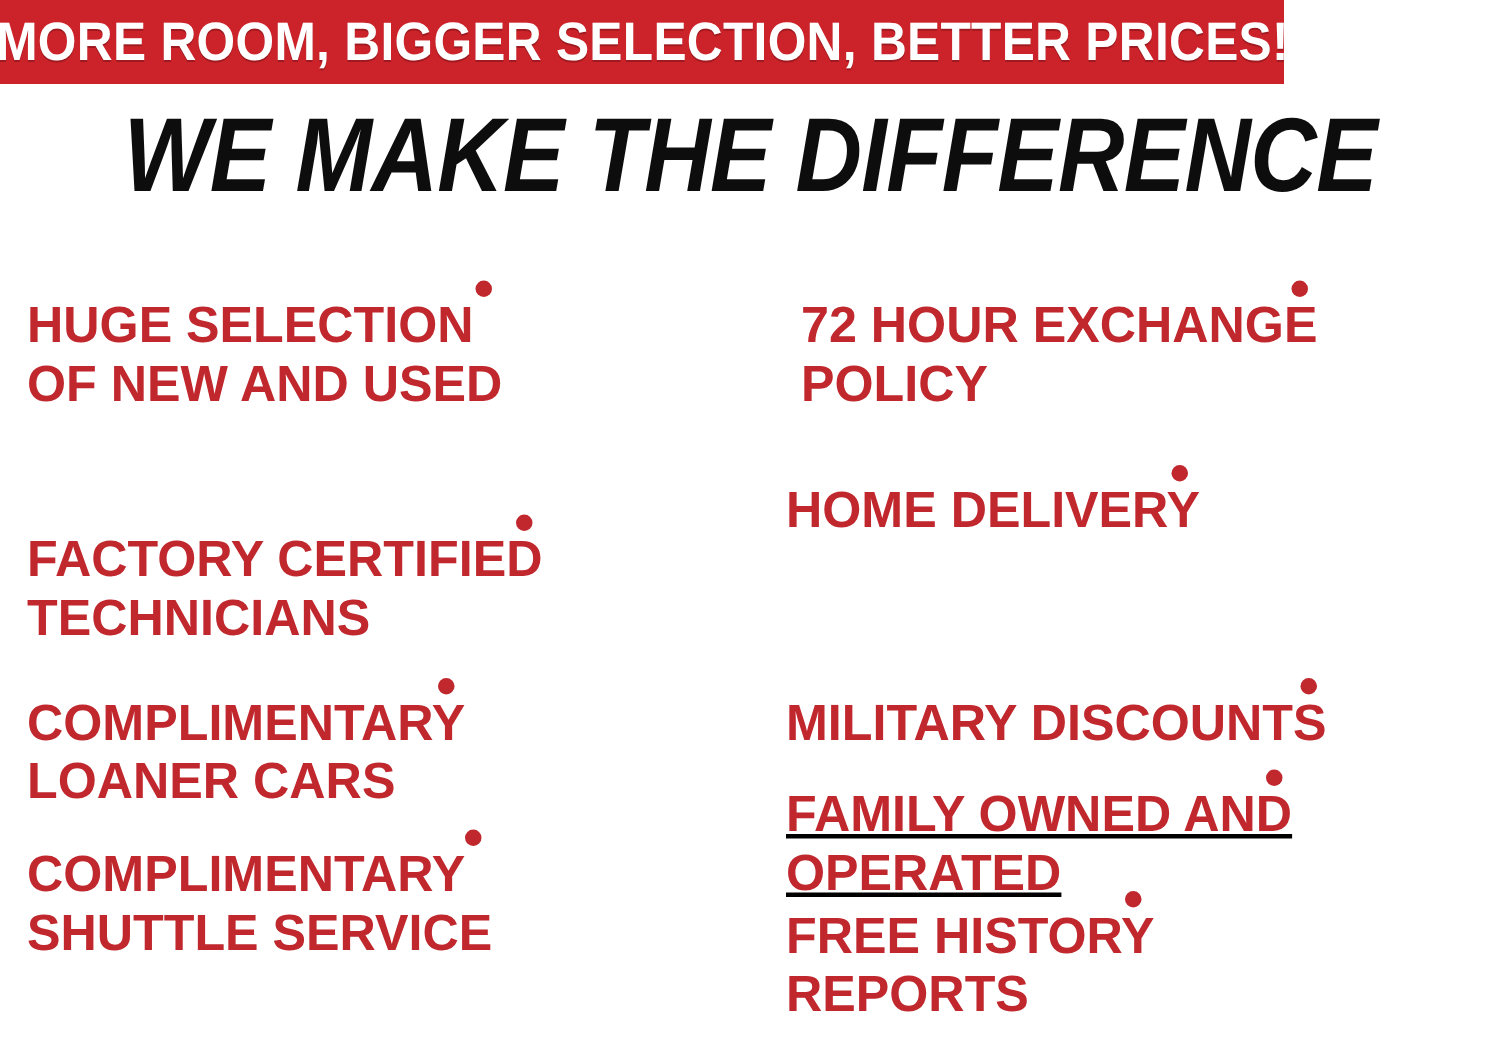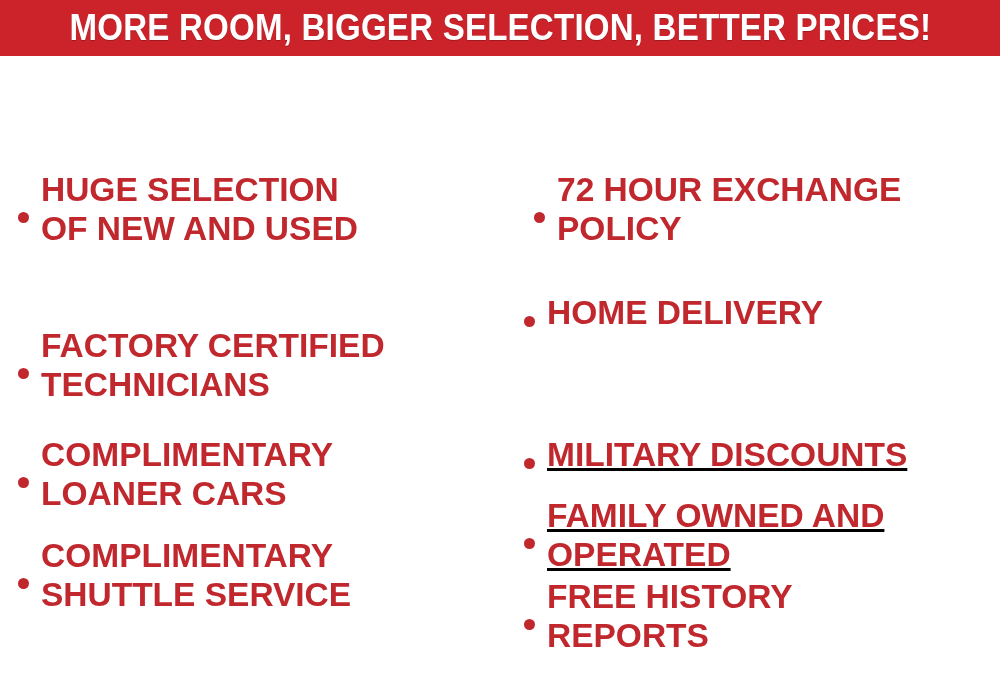--- a/index.html
+++ b/index.html
@@ -16,21 +16,21 @@
     height: 694px;
     background: #ffffff;
     overflow: hidden;
   }
 
   
   .banner {
     position: absolute;
     left: 0;
     top: 0;
-    width: 1000px;
+    width: 856px;
     height: 56px;
     background: #cc2229;
     display: flex;
     align-items: center;
     justify-content: center;
     overflow: hidden;
   }
   .banner-text {
     color: #ffffff;
     font-family: "Liberation Sans", sans-serif;
@@ -81,21 +81,22 @@
     position: absolute;
     top: 0;
     height: 544px;
   }
   .col-left  { left: 14px;  width: 486px; }
   .col-right { left: 518px; width: 482px; }
 
   .bullet-item {
     position: absolute;
     display: flex;
-    align-items: center;
+    align-items: flex-end;
+    flex-direction: column;
   }
   .dot {
     flex: 0 0 auto;
     width: 11px;
     height: 11px;
     border-radius: 50%;
     background: #c0282e;
     margin-top: 17px;
     margin-right: 12px;
   }
@@ -114,40 +115,43 @@
   .L0 { top: 20px;  left: 4px;  }
   .L1 { top: 123px; left: 4px;  }
   .L2 { top: 176px; left: 4px;  }
   .L3 { top: 285px; left: 4px;  }
   .L4 { top: 386px; left: 4px;  }
 
   
   .R0 { top: 20px;  left: 16px;  }
   .R1 { top: 123px; left: 6px; margin-top: 20px;  }
   .R2 { top: 185px; left: 6px;  }
-  .R3 { top: 285px; left: 6px; text-decoration: underline;  }
+  .R3 { top: 285px; left: 6px;  }
   .R4 { top: 346px; left: 6px; text-decoration: underline;  }
   .R5 { top: 427px; left: 6px;  }
 
   
   .bullet-text.squeeze {
     display: inline-block;
     transform: scaleX(0.985);
     transform-origin: left top;
   }
 </style>
 </head>
 <body>
 
 <div id="ad">
 
   <div class="banner">
     <div class="banner-text">MORE ROOM, BIGGER SELECTION, BETTER PRICES!</div>
   </div>
 
+  <div class="headline-wrap">
+    <div class="headline">WE MAKE THE DIFFERENCE</div>
+  </div>
 
   <div class="columns">
 
     <div class="col col-left">
 
       <div class="bullet-item L0">
         <span class="dot"></span>
         <span class="bullet-text squeeze">HUGE SELECTION
 OF NEW AND USED</span>
       </div>

